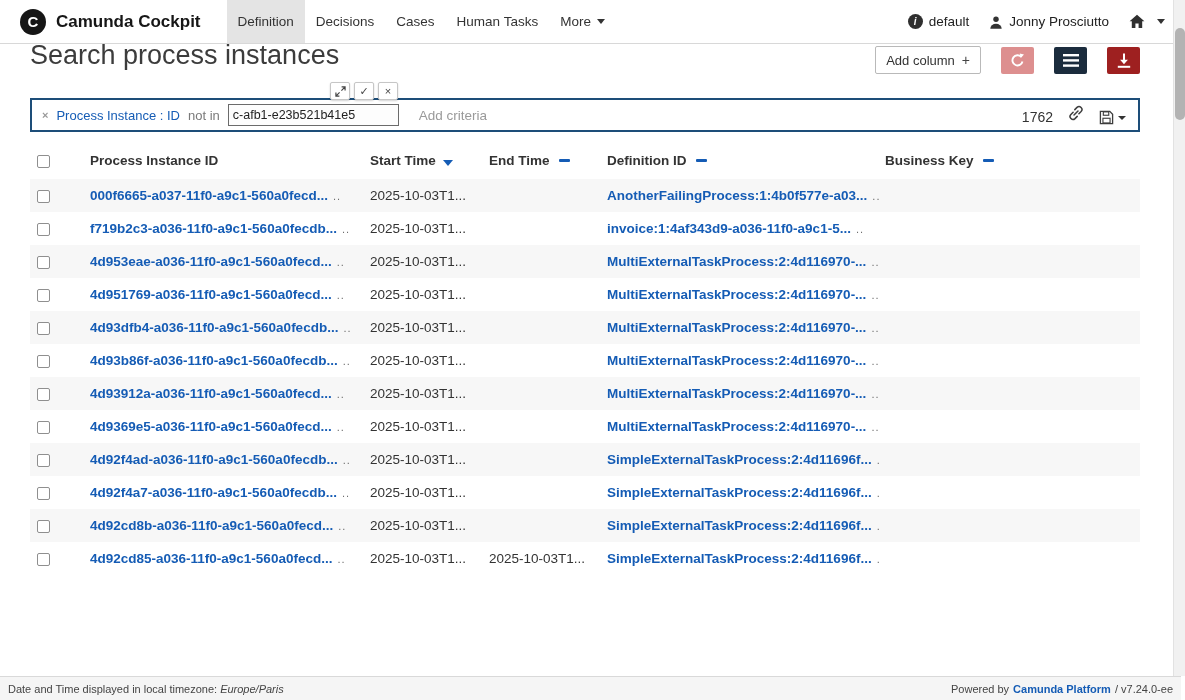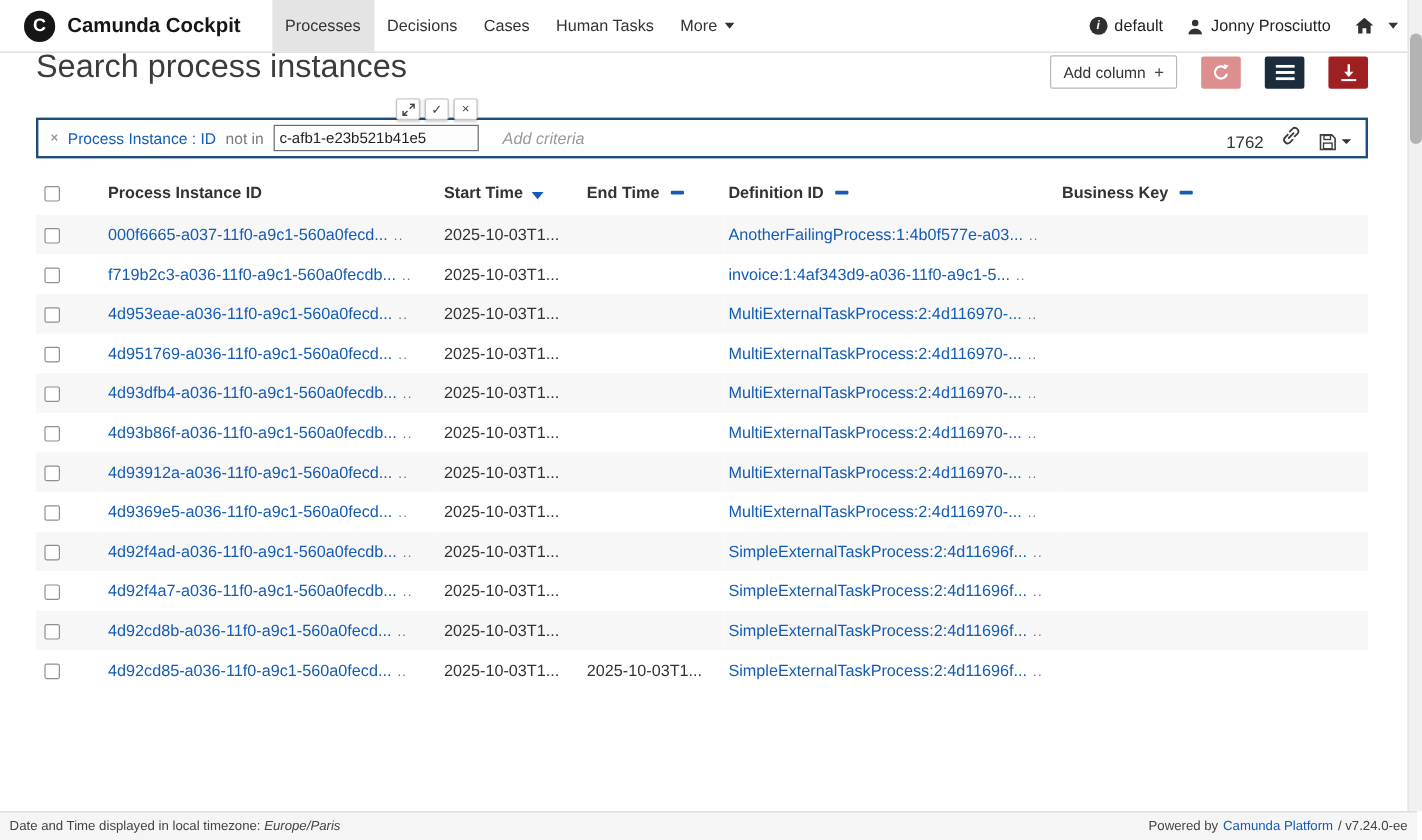--- a/index.html
+++ b/index.html
@@ -1,21 +1,21 @@
 <!DOCTYPE html>
 <html><head>
 <meta charset="utf-8">
 <style>
   * { box-sizing: border-box; margin: 0; padding: 0; }
   html, body { width: 1185px; height: 700px; overflow: hidden; }
   body {
     font-family: "Liberation Sans", sans-serif;
     background: #fff; color: #333; position: relative;
   }
-  a { text-decoration: none; }
+  a { text-decoration: none; font-weight: bold; }
   [data-interactable="true"] { cursor: pointer; }
 
   
   .topbar {
     height: 44px; display: flex; align-items: stretch;
     padding-left: 20px; background: #fff;
     border-bottom: 1px solid #d8d8d8;
     position: relative; z-index: 10;
   }
   .brand { display: flex; align-items: center; gap: 10px; margin-right: 26px; }
@@ -87,21 +87,21 @@
     position: absolute; top: -18px; left: 298px;
     display: flex; gap: 4px; z-index: 6;
   }
   .edit-popup button {
     width: 20px; height: 18px; background: #fff;
     border: 1px solid #c6c6c6; border-radius: 2px;
     display: flex; align-items: center; justify-content: center;
     font-size: 11px; color: #444; box-shadow: 0 1px 2px rgba(0,0,0,0.18);
     padding: 0;
   }
-  .add-criteria { color: #9a9a9a; font-style: italic; font-size: 13.5px; margin-left: 20px; }
+  .add-criteria { color: #9a9a9a; font-size: 13.5px; margin-left: 20px; }
   .filter-right { display: flex; align-items: flex-end; gap: 15px; margin-left: auto; }
   .result-count { font-size: 14px; color: #333; }
   .save-cluster { display: flex; align-items: center; gap: 4px; }
   .caret-dark {
     display: inline-block; width: 0; height: 0;
     border-left: 4px solid transparent; border-right: 4px solid transparent;
     border-top: 4px solid #333;
   }
 
   
@@ -150,21 +150,21 @@
 </style>
 </head>
 <body>
 
 <div class="topbar" data-interactable="false">
   <div class="brand" data-interactable="true">
     <span class="logo" data-interactable="false">C</span>
     <span class="brand-name" data-interactable="false">Camunda Cockpit</span>
   </div>
   <div class="nav" data-interactable="false">
-    <span class="nav-item active" data-interactable="true">Processes</span>
+    <span class="nav-item active" data-interactable="true">Definition</span>
     <span class="nav-item" data-interactable="true">Decisions</span>
     <span class="nav-item" data-interactable="true">Cases</span>
     <span class="nav-item" data-interactable="true">Human Tasks</span>
     <span class="nav-item" data-interactable="true">
         <span data-interactable="false">More</span>
         <span class="caret" data-interactable="false"></span>
       </span>
   </div>
   <div class="top-right" data-interactable="false">
     <span class="tr-item" data-interactable="true">

